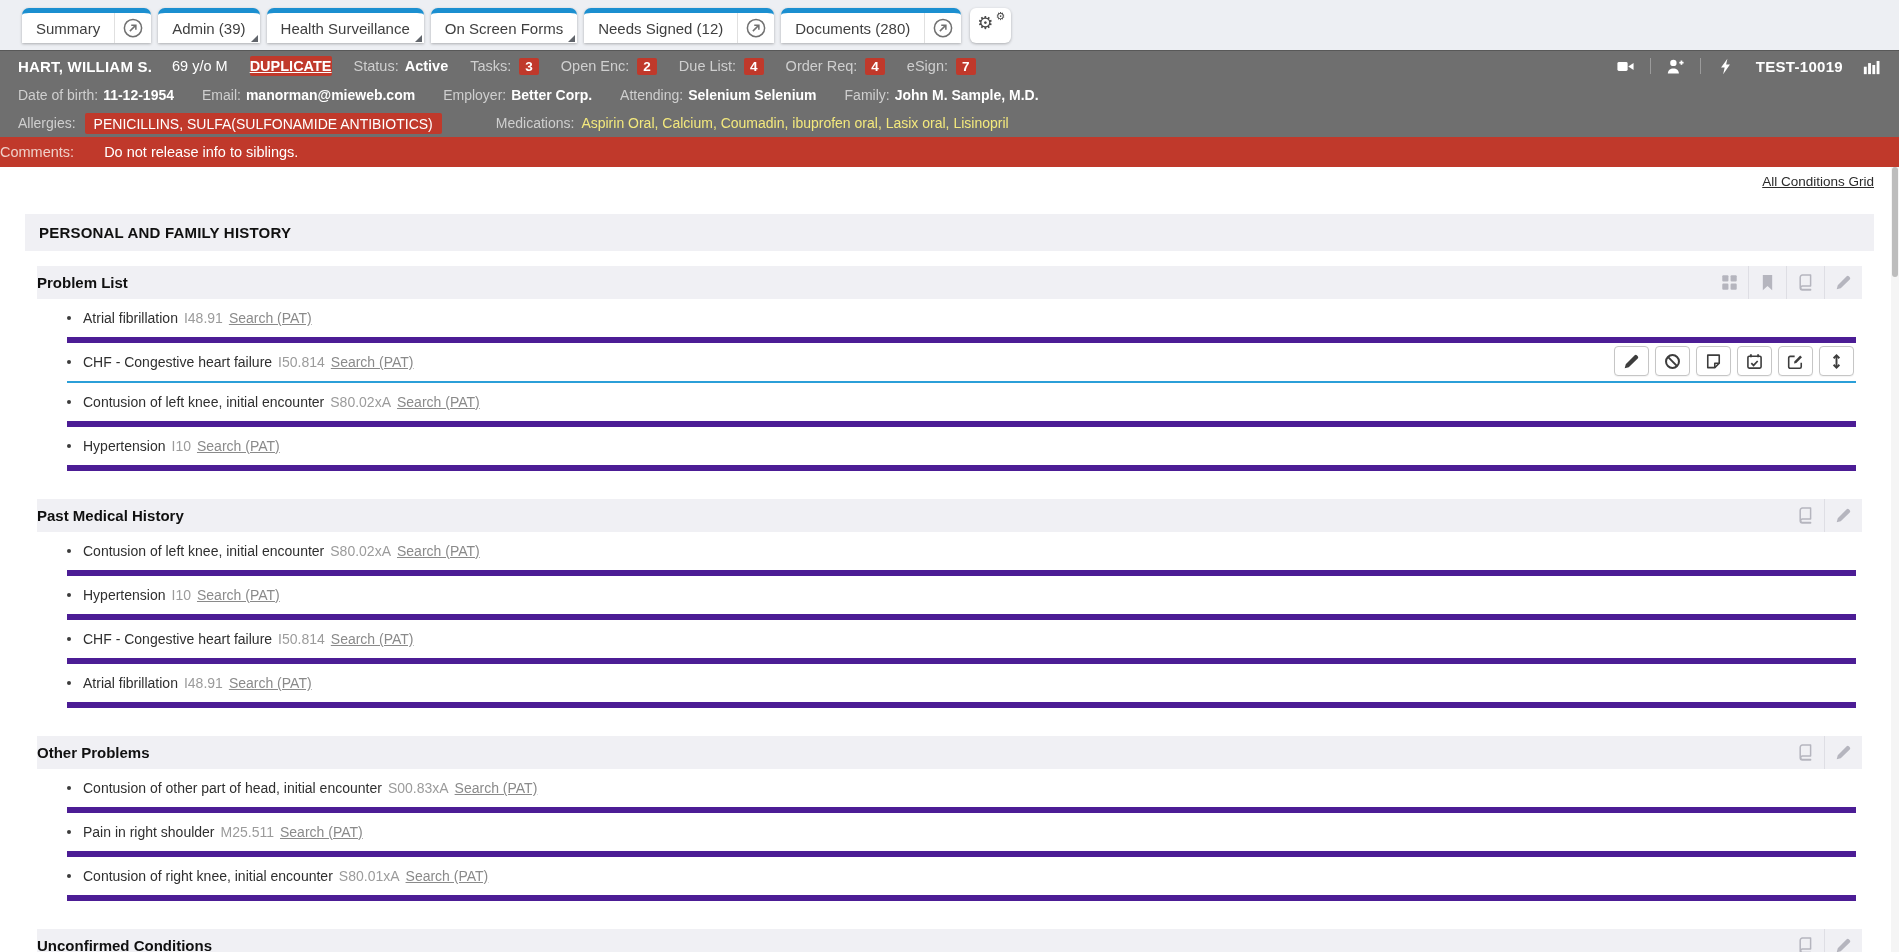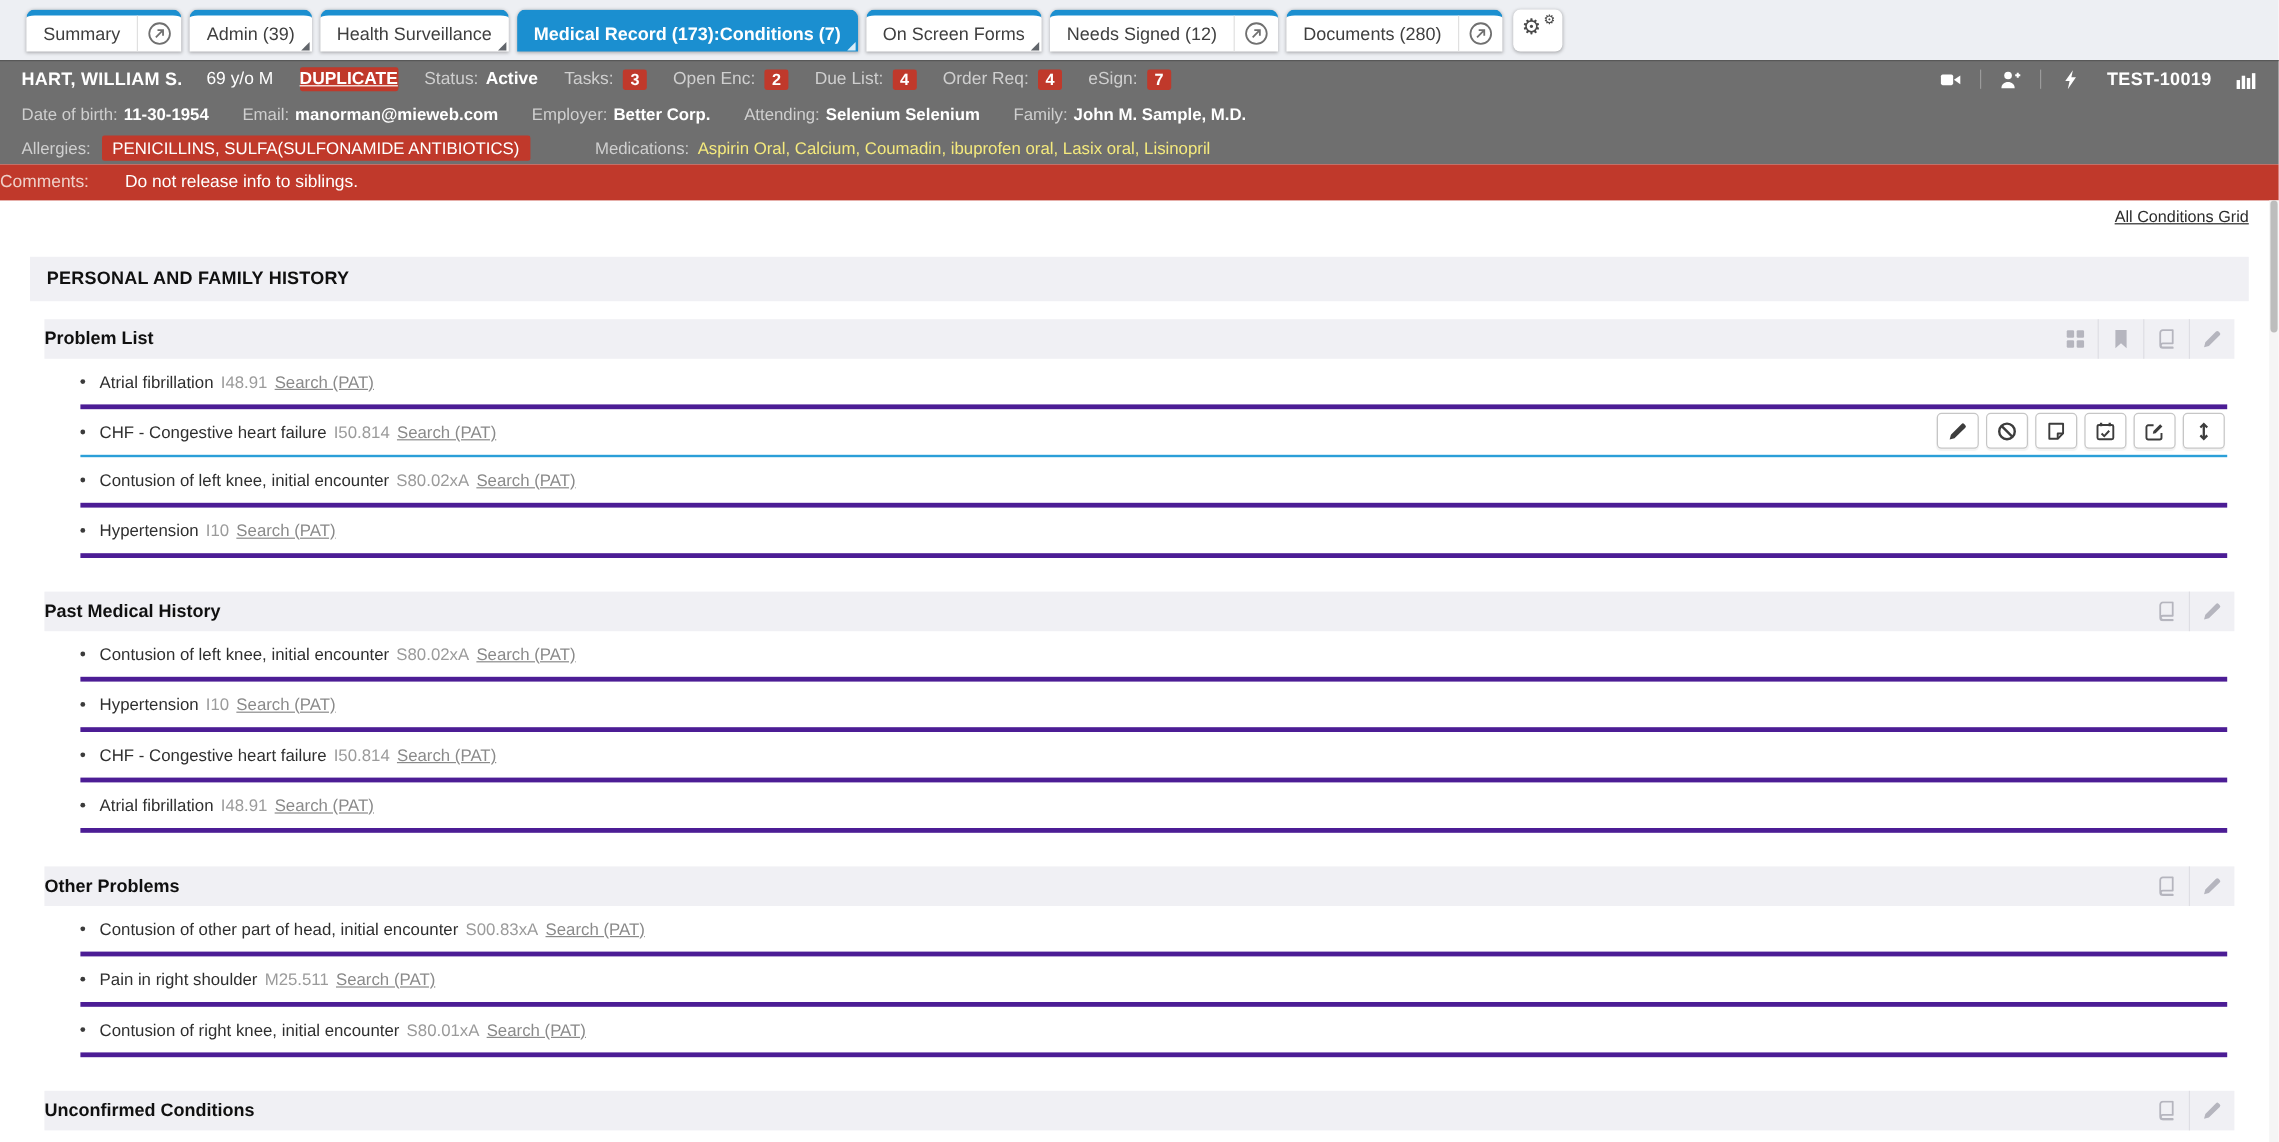--- a/index.html
+++ b/index.html
@@ -59,21 +59,21 @@
   .pagehdr{margin-top:19px;background:#f0f0f4;padding:10px 14px;font-weight:bold;font-size:15px;color:#101010;letter-spacing:.2px;}
   .section{margin:15px 12px 22px;}
   .sechdr{background:#f0f0f4;display:flex;align-items:stretch;height:33px;font-weight:bold;font-size:15px;color:#101010;}
   .sechdr .st{display:flex;align-items:center;}
   .secicons{margin-left:auto;display:flex;align-items:stretch;}
   .hicon{width:37px;display:flex;align-items:center;justify-content:center;color:#b5b5be;cursor:pointer;}
   .hicon + .hicon{border-left:1px solid #dedee4;}
   .hicon svg{width:17px;height:17px;}
   .items{list-style:none;margin:0;padding:0 0 6px 0;}
   .item{position:relative;display:flex;align-items:center;height:38px;margin:0 6px 0 30px;
-        border-bottom:4px solid #4c1d95;font-size:14px;color:#2f2f2f;}
+        border-bottom:6px solid #4c1d95;font-size:14px;color:#2f2f2f;}
   .item.hover{border-bottom:2px solid #2b9fd8;}
   .bullet{width:4px;height:4px;border-radius:50%;background:#3b3b3b;margin-right:12px;flex:none;}
   .code{color:#9b9b9b;margin-left:6px;}
   .search{color:#8a8a8a;text-decoration:underline;margin-left:6px;cursor:pointer;}
   .actions{position:absolute;right:2px;top:3px;display:flex;gap:6px;}
   .abtn{width:35px;height:30px;background:#fff;border:1px solid #c6c6c6;border-radius:4px;display:flex;
         align-items:center;justify-content:center;color:#3d3d3d;cursor:pointer;padding:0;box-shadow:0 1px 1px rgba(0,0,0,.05);}
   .abtn svg{width:17px;height:17px;}
 
   
@@ -94,23 +94,20 @@
               <circle cx="8" cy="8" r="6.9" fill="none" stroke="currentColor" stroke-width="1.2"></circle>
               <path d="M5.5 10.5l4.6-4.6M6.6 5.7h3.7v3.7" fill="none" stroke="currentColor" stroke-width="1.2"></path>
             </svg>
           </span>
         </div>
         <div class="tab fold">
           <span class="lbl">Admin (39)</span>
         </div>
         <div class="tab fold">
           <span class="lbl">Health Surveillance</span>
-        </div>
-        <div class="tab active fold">
-          <span class="lbl">Medical Record (173):Conditions (7)</span>
         </div>
         <div class="tab fold">
           <span class="lbl">On Screen Forms</span>
         </div>
         <div class="tab">
           <span class="lbl">Needs Signed (12)</span>
           <span class="ext">
             <svg xmlns="http://www.w3.org/2000/svg" viewBox="0 0 16 16" fill="currentColor">
               <circle cx="8" cy="8" r="6.9" fill="none" stroke="currentColor" stroke-width="1.2"></circle>
               <path d="M5.5 10.5l4.6-4.6M6.6 5.7h3.7v3.7" fill="none" stroke="currentColor" stroke-width="1.2"></path>
@@ -183,21 +180,21 @@
             <svg xmlns="http://www.w3.org/2000/svg" viewBox="0 0 16 16" fill="currentColor">
               <rect x="0.8" y="8.2" width="2.7" height="7"></rect>
               <rect x="4.8" y="4.8" width="2.7" height="10.4"></rect>
               <rect x="8.8" y="6.6" width="2.7" height="8.6"></rect>
               <rect x="12.8" y="2.8" width="2.7" height="12.4"></rect>
             </svg>
           </span>
       </span>
     </div>
     <div class="prow2" id="info-row">
-        <span class="pair"><span class="pl">Date of birth:</span><span class="pv">11-30-1954</span></span>
+        <span class="pair"><span class="pl">Date of birth:</span><span class="pv">11-12-1954</span></span>
         <span class="pair"><span class="pl">Email:</span><span class="pv">manorman@mieweb.com</span></span>
         <span class="pair"><span class="pl">Employer:</span><span class="pv">Better Corp.</span></span>
         <span class="pair"><span class="pl">Attending:</span><span class="pv">Selenium Selenium</span></span>
         <span class="pair"><span class="pl">Family:</span><span class="pv">John M. Sample, M.D.</span></span>
       </div>
     <div class="prow3">
       <span class="pair"><span class="pl">Allergies:</span><span class="allergy">PENICILLINS, SULFA(SULFONAMIDE ANTIBIOTICS)</span></span>
       <span class="medlab">Medications:</span>
       <span class="meds" id="meds"><a href="#">Aspirin Oral</a><span>, </span><a href="#">Calcium</a><span>, </span><a href="#">Coumadin</a><span>, </span><a href="#">ibuprofen oral</a><span>, </span><a href="#">Lasix oral</a><span>, </span><a href="#">Lisinopril</a></span>
     </div>

